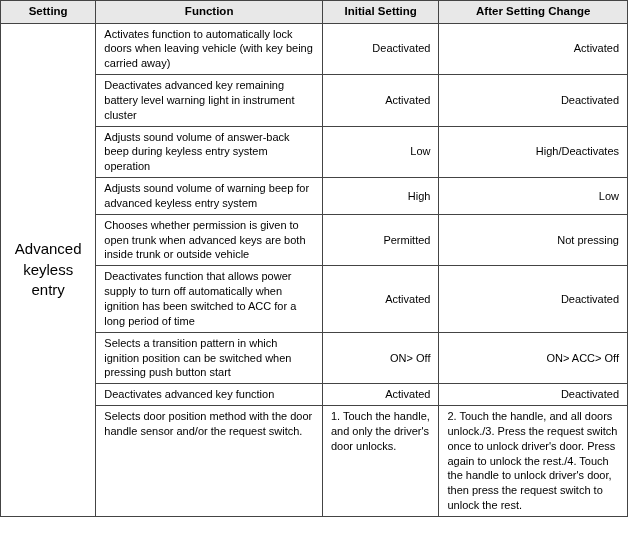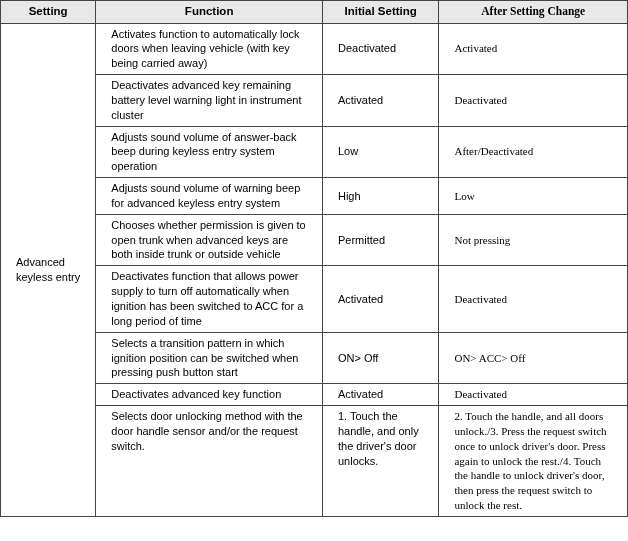--- a/index.html
+++ b/index.html
@@ -9,21 +9,21 @@
       background: #fff;
       width: 628px;
     }
     table {
       width: 628px;
       border-collapse: collapse;
       border: 1.5px solid #222;
     }
     th, td {
       border: 1px solid #444;
-      padding: 3px 15px;
+      padding: 3px 8px;
       vertical-align: top;
       line-height: 1.35;
     }
     thead th {
       background: #e8e8e8;
       font-weight: bold;
       text-align: center;
       vertical-align: middle;
       font-size: 11.5px;
     }
@@ -32,29 +32,28 @@
     }
     .col-function {
       width: 214px;
     }
     .col-initial {
       width: 110px;
       margin-top: 16px;
     }
     .col-after {
       width: 178px;
-      font-family: Liberation Serif, serif;
     }
     td.setting-cell {
       vertical-align: middle;
-      text-align: left;
-      font-size: 11px;
+      text-align: center;
+      font-size: 15px;
     }
     td.center-text {
-      text-align: left;
+      text-align: right;
       vertical-align: middle;
     }
   </style>
 </head>
 <body>
 
 <table>
   <thead>
     <tr>
       <th class="col-setting">Setting</th>
@@ -72,21 +71,21 @@
       <td class="col-after center-text">Activated</td>
     </tr>
     <tr>
       <td class="col-function">Deactivates advanced key remaining battery level warning light in instrument cluster</td>
       <td class="col-initial center-text">Activated</td>
       <td class="col-after center-text">Deactivated</td>
     </tr>
     <tr>
       <td class="col-function">Adjusts sound volume of answer-back beep during keyless entry system operation</td>
       <td class="col-initial center-text">Low</td>
-      <td class="col-after center-text">After/Deactivated</td>
+      <td class="col-after center-text">High/Deactivates</td>
     </tr>
     <tr>
       <td class="col-function">Adjusts sound volume of warning beep for advanced keyless entry system</td>
       <td class="col-initial center-text">High</td>
       <td class="col-after center-text">Low</td>
     </tr>
     <tr>
       <td class="col-function">Chooses whether permission is given to open trunk when advanced keys are both inside trunk or outside vehicle</td>
       <td class="col-initial center-text">Permitted</td>
       <td class="col-after center-text">Not pressing</td>
@@ -100,18 +99,18 @@
       <td class="col-function">Selects a transition pattern in which ignition position can be switched when pressing push button start</td>
       <td class="col-initial center-text">ON&gt; Off</td>
       <td class="col-after center-text">ON&gt; ACC&gt; Off</td>
     </tr>
     <tr>
       <td class="col-function">Deactivates advanced key function</td>
       <td class="col-initial center-text">Activated</td>
       <td class="col-after center-text">Deactivated</td>
     </tr>
     <tr>
-      <td class="col-function">Selects door unlocking method with the door handle sensor and/or the request switch.</td>
+      <td class="col-function">Selects door position method with the door handle sensor and/or the request switch.</td>
       <td class="col-initial">1. Touch the handle, and only the driver's door unlocks.</td>
       <td class="col-after">2. Touch the handle, and all doors unlock./3. Press the request switch once to unlock driver's door. Press again to unlock the rest./4. Touch the handle to unlock driver's door, then press the request switch to unlock the rest.</td>
     </tr>
   </tbody>
 </table>
 
 </body></html>

